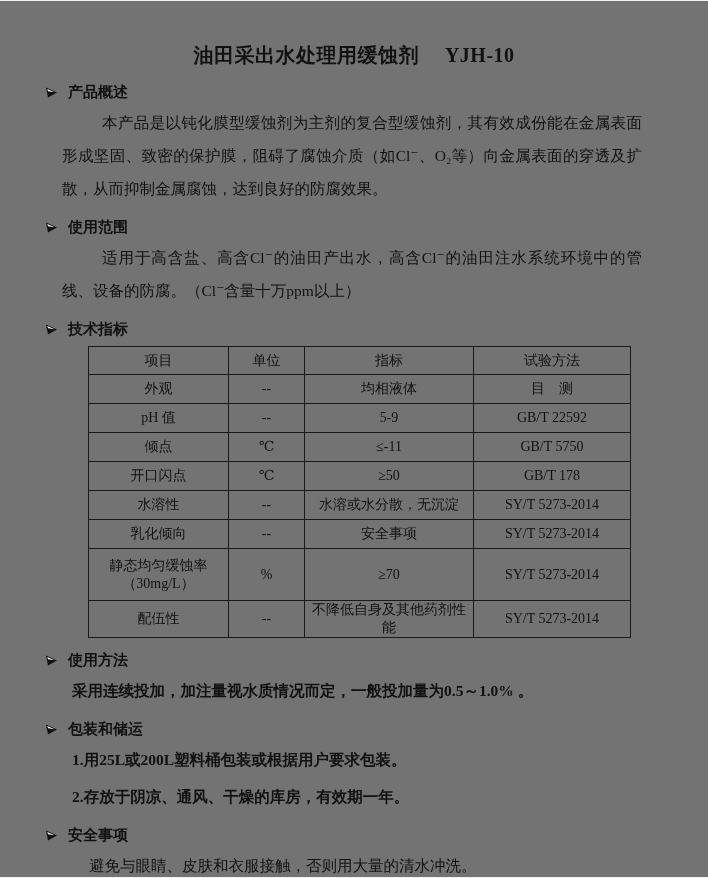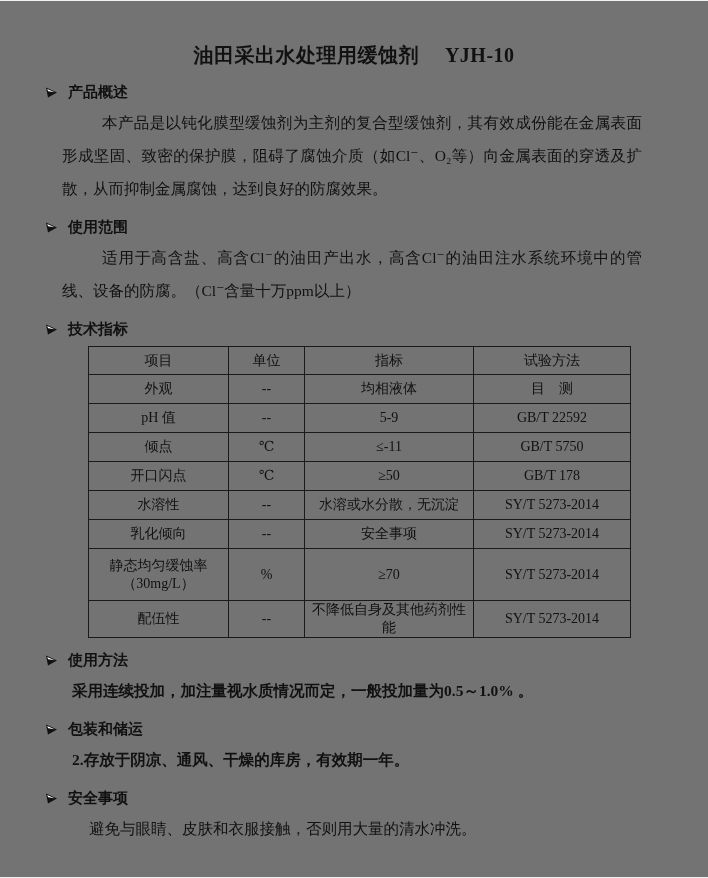--- a/index.html
+++ b/index.html
@@ -200,20 +200,21 @@
 
   <div class="sec-head">
     <span class="bullet">
       <svg width="13" height="13" viewBox="0 0 13 13">
           <polygon points="1,1.5 12,6.5 3,11.5" fill="#111"></polygon>
           <polygon points="2.2,3 9.5,6.3 3.2,5.3" fill="#fff"></polygon>
         </svg>
     </span>
     <span>包装和储运</span>
   </div>
+  <p class="para indent-sm">1.用25L或200L塑料桶包装或根据用户要求包装。</p>
   <p class="para indent-sm">2.存放于阴凉、通风、干燥的库房，有效期一年。</p>
 
   <div class="sec-head">
     <span class="bullet">
       <svg width="13" height="13" viewBox="0 0 13 13">
           <polygon points="1,1.5 12,6.5 3,11.5" fill="#111"></polygon>
           <polygon points="2.2,3 9.5,6.3 3.2,5.3" fill="#fff"></polygon>
         </svg>
     </span>
     <span>安全事项</span>

